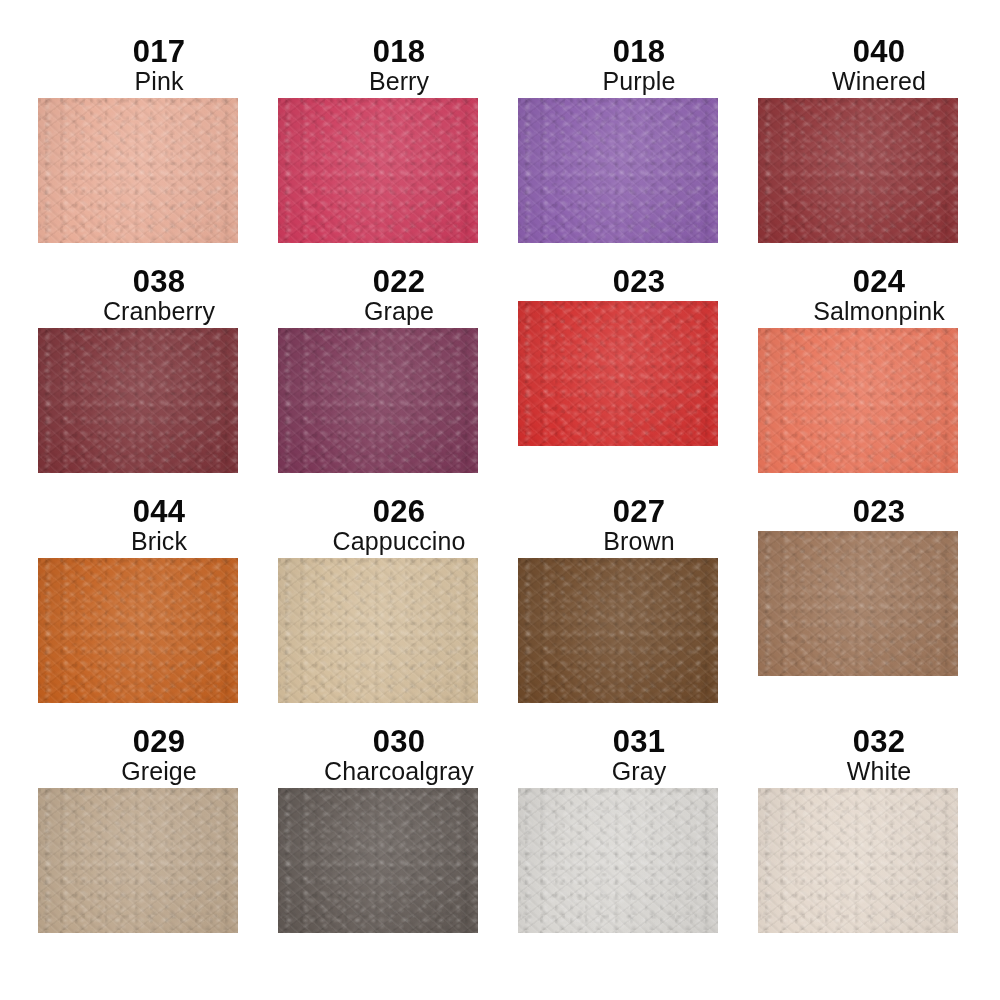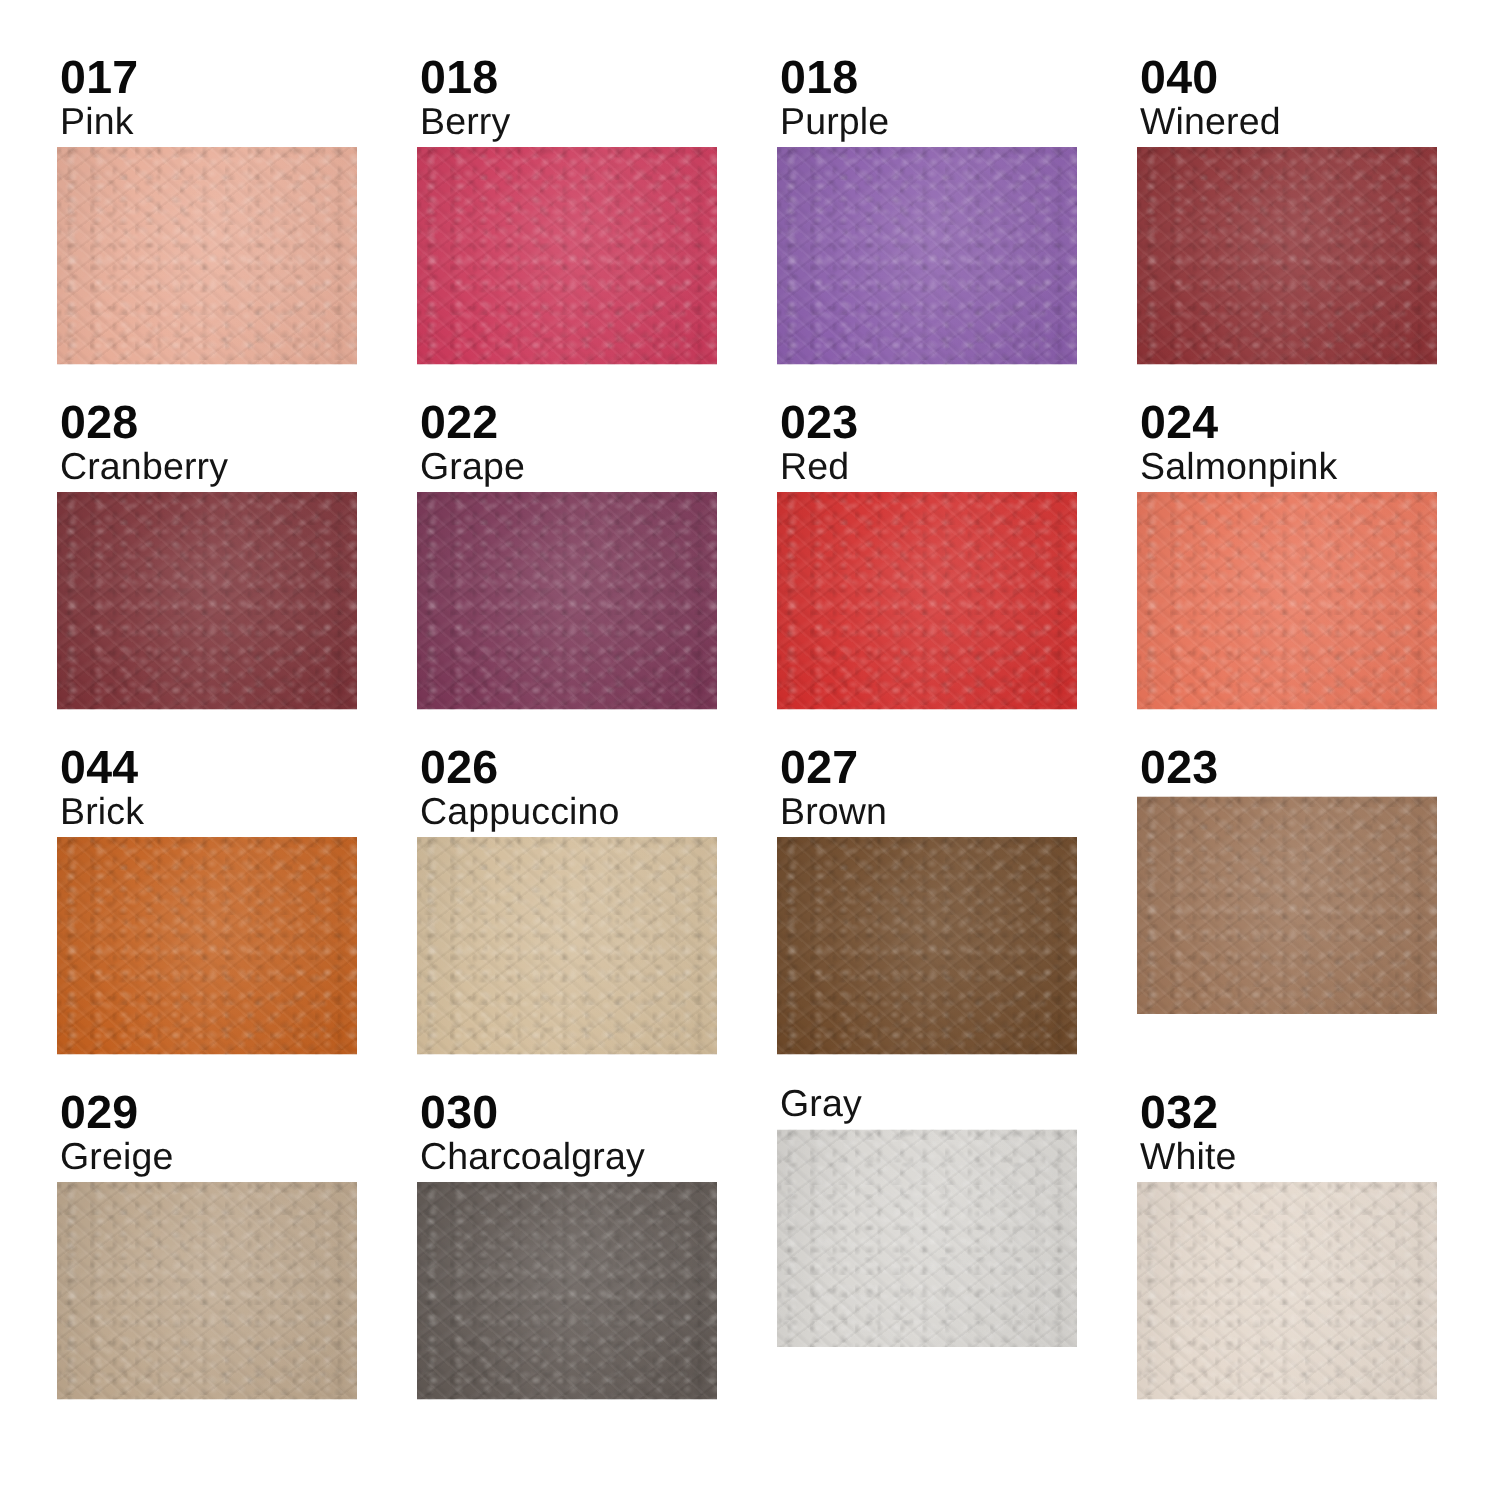--- a/index.html
+++ b/index.html
@@ -13,20 +13,21 @@
     font-family: "Liberation Sans", sans-serif;
     overflow: hidden;
   }
   .sheet {
     position: relative;
     width: 1000px;
     height: 1000px;
     background: #ffffff;
     box-sizing: border-box;
     padding: 36px 0 0 0;
+    text-align: center;
   }
   .grid {
     display: grid;
     grid-template-columns: repeat(4, 240px);
     grid-template-rows: repeat(4, 230px);
     margin-left: 38px;
   }
   .swatch-cell {
     position: relative;
     width: 240px;
@@ -140,42 +141,41 @@
         <div class="code">040</div>
         <div class="name">Winered</div>
         <div class="chip">
           <div class="base" style="background-color: rgb(142, 51, 55);"></div>
           <div class="grain"></div>
           <div class="grain2"></div>
           <div class="sheen"></div>
         </div>
       </div>
       <div class="swatch-cell">
-        <div class="code">028</div>
+        <div class="code">038</div>
         <div class="name">Cranberry</div>
         <div class="chip">
           <div class="base" style="background-color: rgb(125, 51, 57);"></div>
           <div class="grain"></div>
           <div class="grain2"></div>
           <div class="sheen"></div>
         </div>
       </div>
       <div class="swatch-cell">
         <div class="code">022</div>
         <div class="name">Grape</div>
         <div class="chip">
           <div class="base" style="background-color: rgb(123, 55, 87);"></div>
           <div class="grain"></div>
           <div class="grain2"></div>
           <div class="sheen"></div>
         </div>
       </div>
       <div class="swatch-cell">
         <div class="code">023</div>
-        <div class="name">Red</div>
         <div class="chip">
           <div class="base" style="background-color: rgb(210, 47, 46);"></div>
           <div class="grain"></div>
           <div class="grain2"></div>
           <div class="sheen"></div>
         </div>
       </div>
       <div class="swatch-cell">
         <div class="code">024</div>
         <div class="name">Salmonpink</div>
@@ -239,20 +239,21 @@
         <div class="code">030</div>
         <div class="name">Charcoalgray</div>
         <div class="chip">
           <div class="base" style="background-color: rgb(97, 89, 84);"></div>
           <div class="grain"></div>
           <div class="grain2"></div>
           <div class="sheen"></div>
         </div>
       </div>
       <div class="swatch-cell">
+        <div class="code">031</div>
         <div class="name">Gray</div>
         <div class="chip">
           <div class="base" style="background-color: rgb(216, 214, 210);"></div>
           <div class="grain"></div>
           <div class="grain2"></div>
           <div class="sheen"></div>
         </div>
       </div>
       <div class="swatch-cell">
         <div class="code">032</div>

